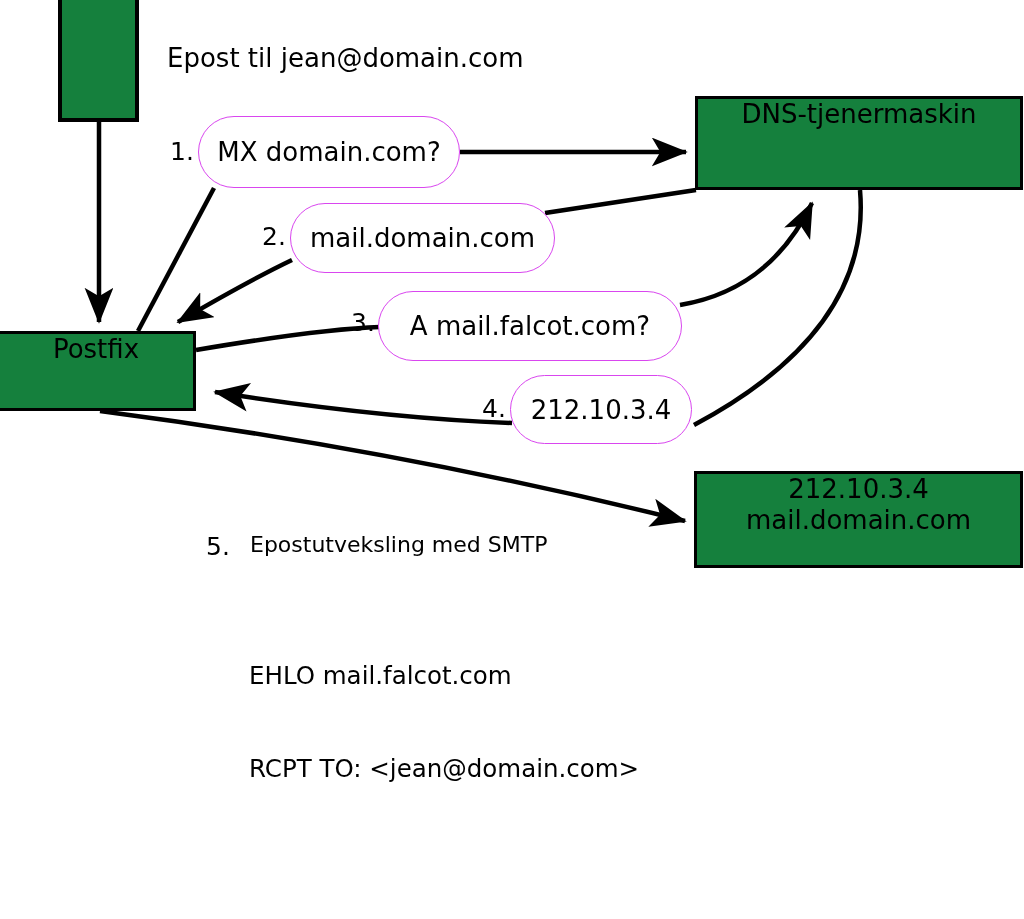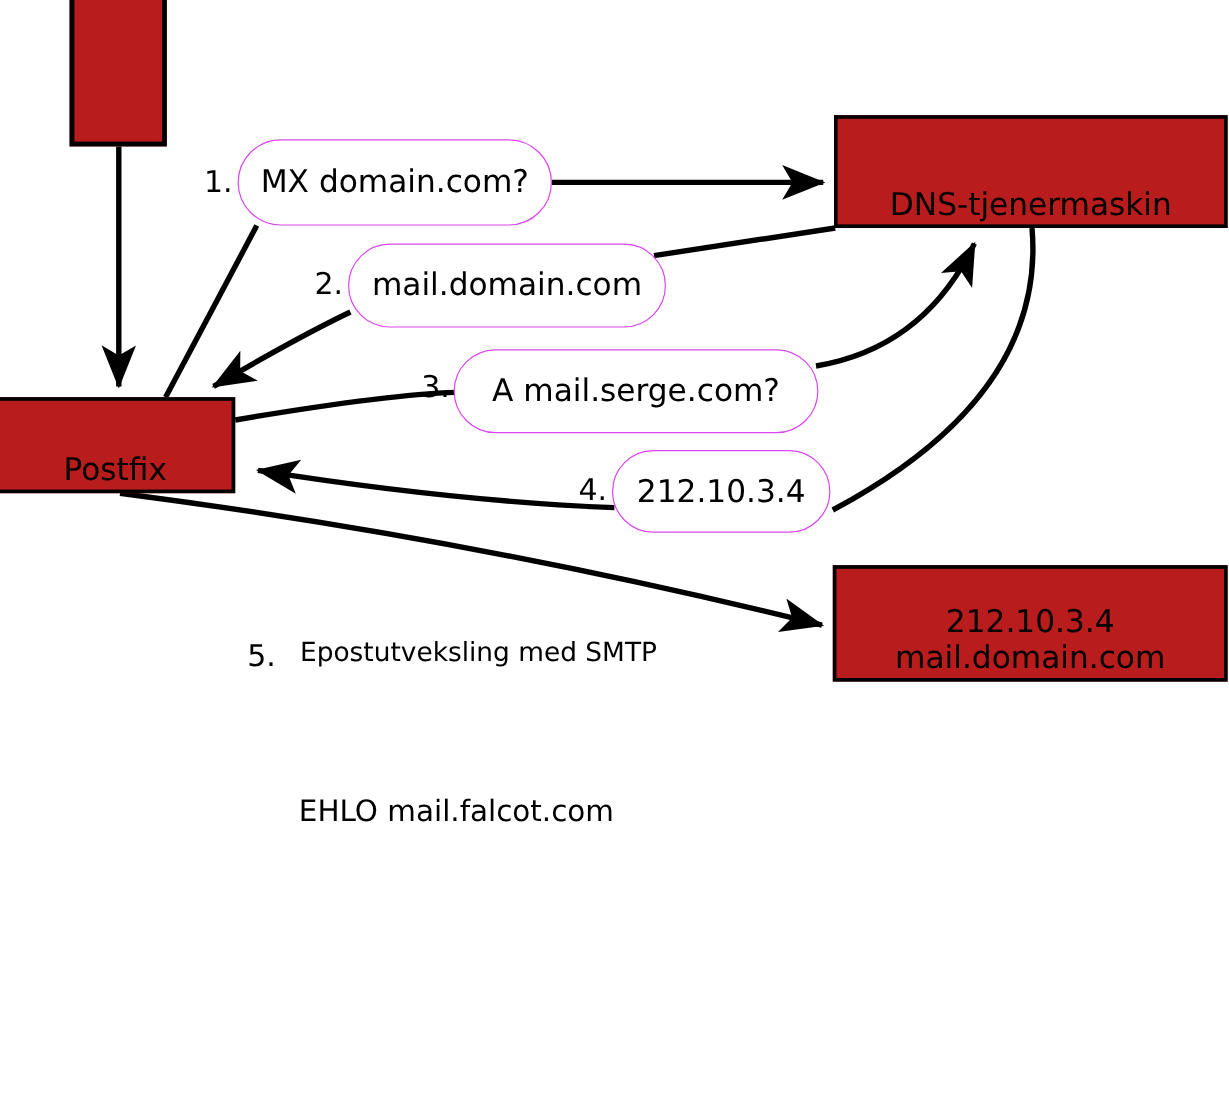--- a/index.html
+++ b/index.html
@@ -20,26 +20,26 @@
     position: absolute;
     left: 0;
     top: 0;
     width: 1024px;
     height: 919px;
     pointer-events: none;
   }
   .node-box {
     position: absolute;
     border: 3px solid #000000;
-    background: #b91c1c;
+    background: #15803d;
     box-sizing: border-box;
     display: flex;
     flex-direction: column;
     align-items: center;
-    justify-content: flex-end;
+    justify-content: flex-start;
     text-align: center;
     line-height: 1.18;
   }
   .bubble {
     position: absolute;
     border: 1px solid #d946ef;
     background: #ffffff;
     box-sizing: border-box;
     display: flex;
     align-items: center;
@@ -98,20 +98,21 @@
 
     <path d="M512,423 Q380,418 215,392" stroke="#000000" stroke-width="4.5" fill="none" marker-end="url(#arrowhead)"></path>
 
     <path d="M100,411 Q400,450 685,521" stroke="#000000" stroke-width="4.5" fill="none" marker-end="url(#arrowhead)"></path>
   </svg>
 
   <div class="node-box" style="left:58px; top:-8px; width:81px; height:130px; border-width:4px;">
     <span class="node-line"></span>
   </div>
 
+  <div class="plain-text" style="left:167px; top:45px; font-size:26px;">Epost til jean@domain.com</div>
 
   <div class="node-box" style="left:695px; top:96px; width:328px; height:94px; font-size:26px;">
     <span class="node-line">DNS-tjenermaskin</span>
   </div>
 
   <div class="node-box" style="left:-4px; top:331px; width:200px; height:80px; font-size:26px;">
     <span class="node-line">Postfix</span>
   </div>
 
   <div class="node-box" style="left:694px; top:471px; width:329px; height:97px; font-size:26px;">
@@ -126,32 +127,33 @@
 
   <div class="bubble" style="left:198px; top:116px; width:262px; height:72px; border-radius:36px; font-size:26px;">
     <span>MX domain.com?</span>
   </div>
 
   <div class="bubble" style="left:290px; top:203px; width:265px; height:70px; border-radius:35px; font-size:26px;">
     <span>mail.domain.com</span>
   </div>
 
   <div class="bubble" style="left:378px; top:291px; width:304px; height:70px; border-radius:35px; font-size:26px;">
-    <span>A mail.serge.com?</span>
+    <span>A mail.falcot.com?</span>
   </div>
 
   <div class="bubble" style="left:510px; top:375px; width:182px; height:69px; border-radius:35px; font-size:26px;">
     <span>212.10.3.4</span>
   </div>
 
   <div class="step-num" style="left:206px; top:534px;">5.</div>
   <div class="plain-text" style="left:250px; top:534px; font-size:22px;">Epostutveksling med SMTP</div>
 
   <div class="code-block" style="left:249px; top:598px;">
     <div>EHLO mail.falcot.com</div>
+    <div>RCPT TO: &lt;jean@domain.com&gt;</div>
     
     
     
     
     
     
     
   </div>
 
 </div>

